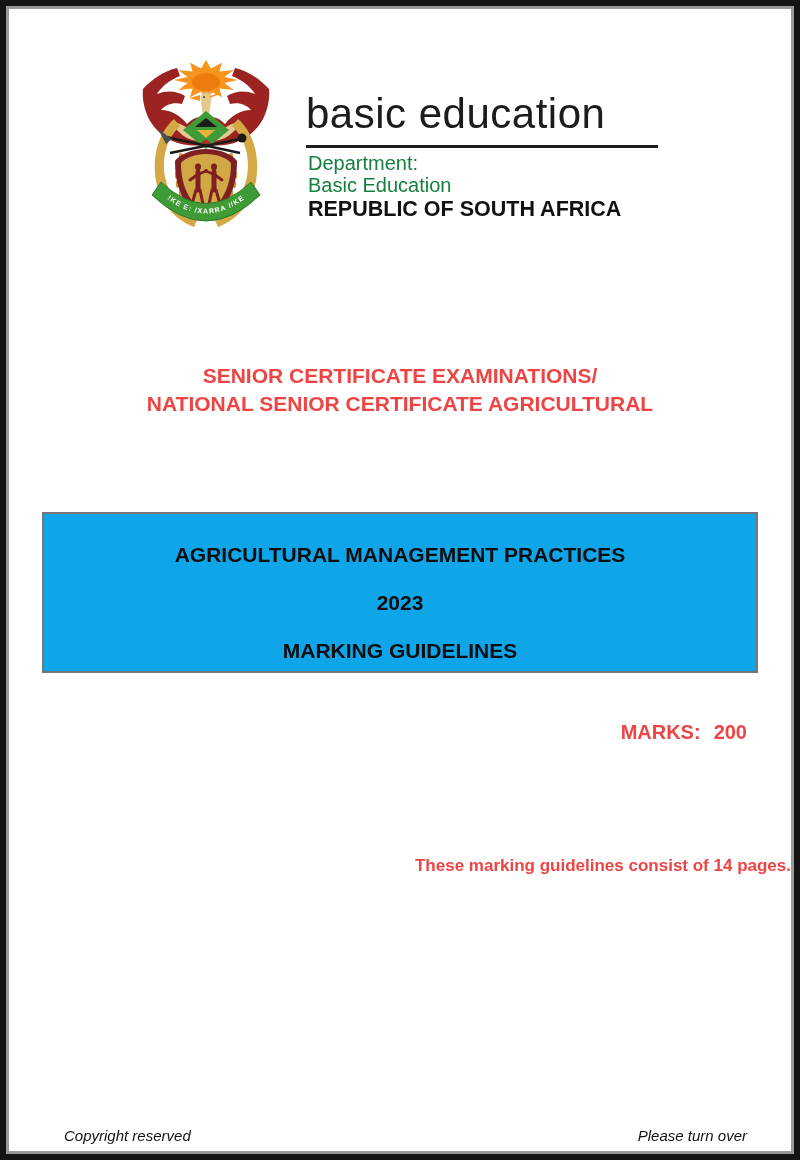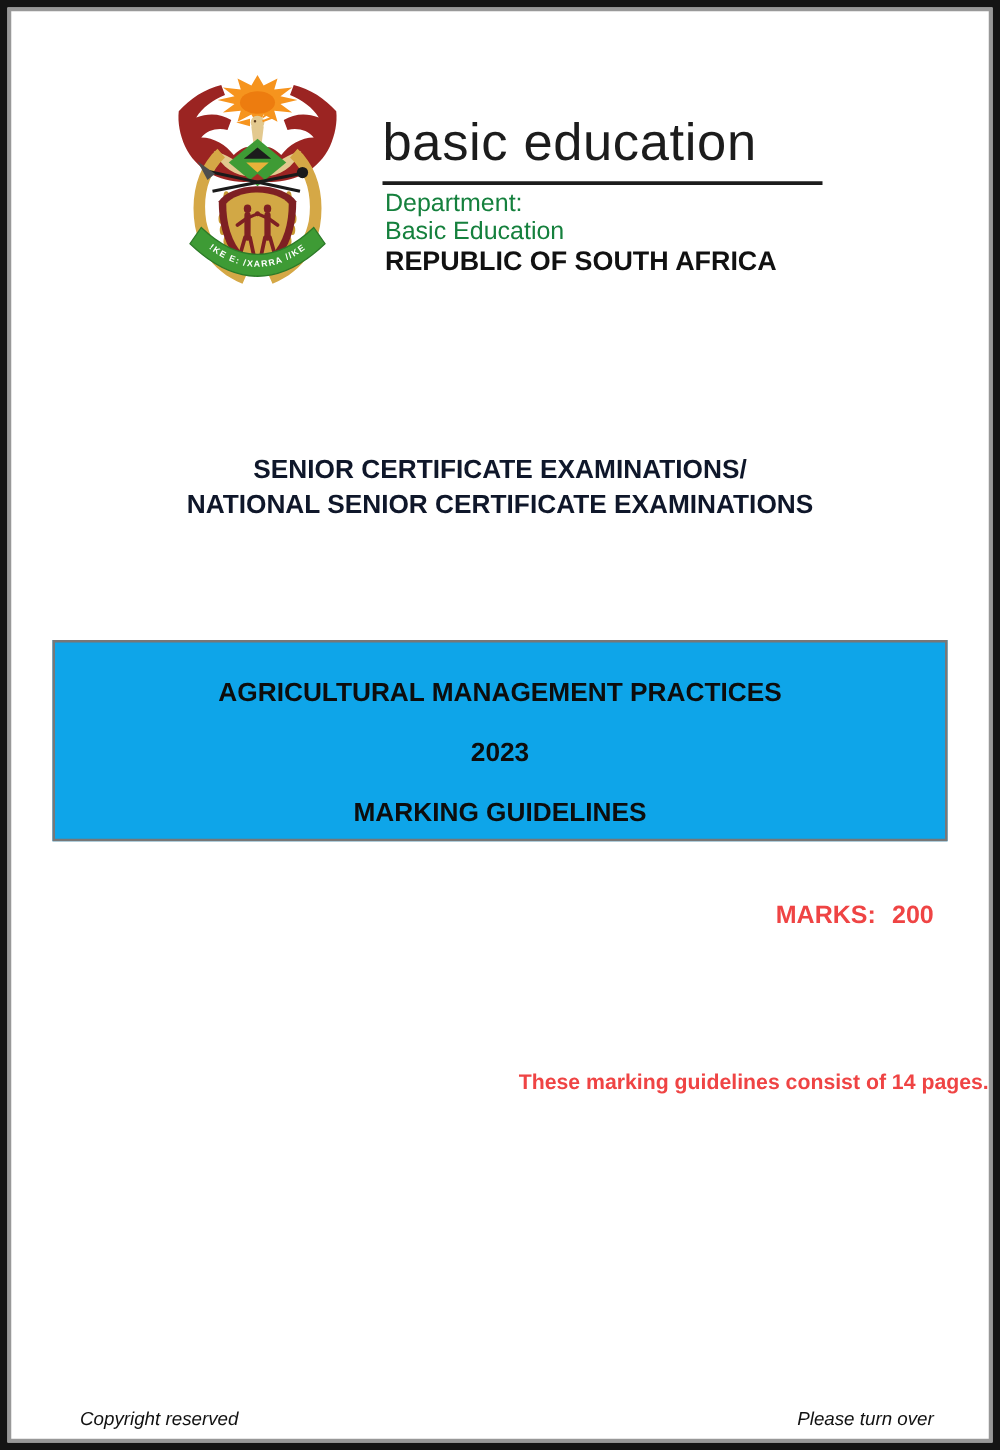--- a/index.html
+++ b/index.html
@@ -35,21 +35,21 @@
   }
   .country {
     position: absolute; left: 299px; top: 188px;
     font-size: 21.5px; font-weight: 700; color: #111;
   }
 
   
   .exam-title {
     position: absolute; left: 0; top: 353px; width: 100%;
     text-align: center; font-weight: 700; font-size: 21px; line-height: 28px;
-    color: #0f172a;
+    color: #ef4444;
   }
 
   
   .subject-box {
     position: absolute; left: 33px; top: 503px;
     width: 716px; height: 161px;
     background: #0ea5e9;
     border: 2px solid #777777;
     display: flex; flex-direction: column; align-items: center;
     padding-top: 29px; gap: 24px;
@@ -143,21 +143,21 @@
     <div class="brand">basic education</div>
     <div class="brand-rule"></div>
     <div class="dept">
       <div>Department:</div>
       <div>Basic Education</div>
     </div>
     <div class="country">REPUBLIC OF SOUTH AFRICA</div>
 
     <div class="exam-title">
       <div>SENIOR CERTIFICATE EXAMINATIONS/</div>
-      <div>NATIONAL SENIOR CERTIFICATE EXAMINATIONS</div>
+      <div>NATIONAL SENIOR CERTIFICATE AGRICULTURAL</div>
     </div>
 
     <div class="subject-box">
       <div>AGRICULTURAL MANAGEMENT PRACTICES</div>
       <div>2023</div>
       <div>MARKING GUIDELINES</div>
     </div>
 
     <div class="marks">
       <span>MARKS:</span>

